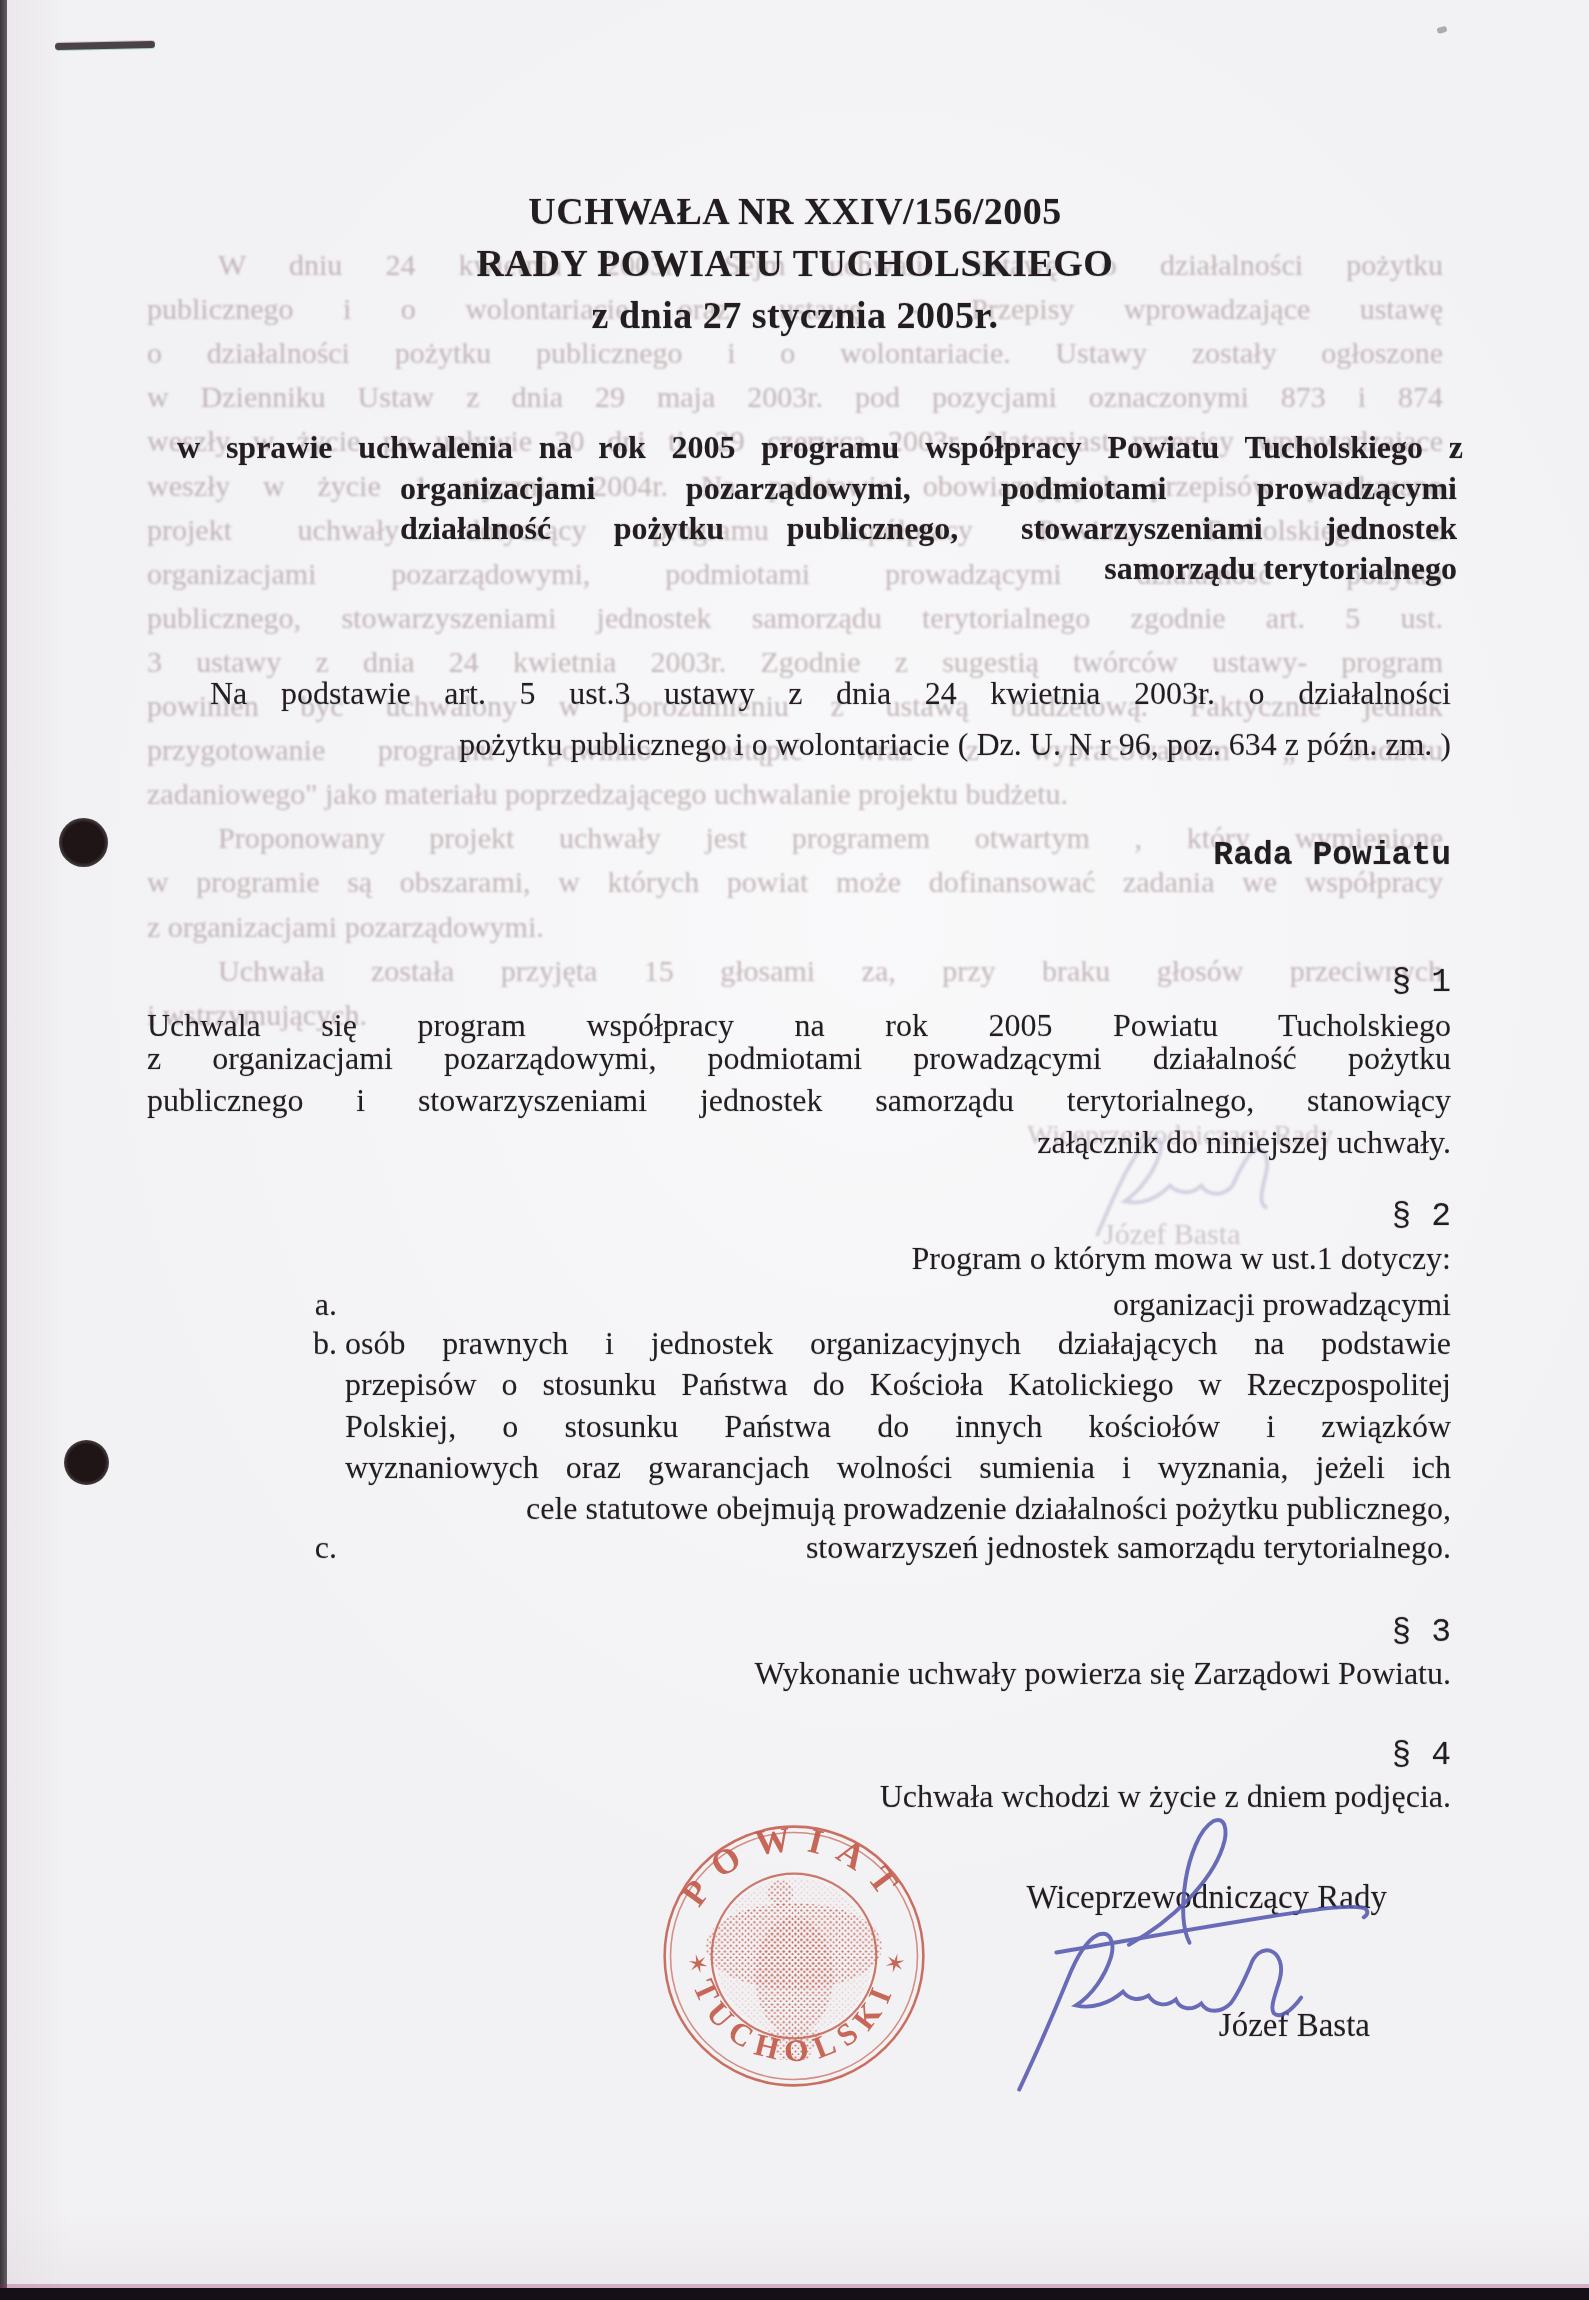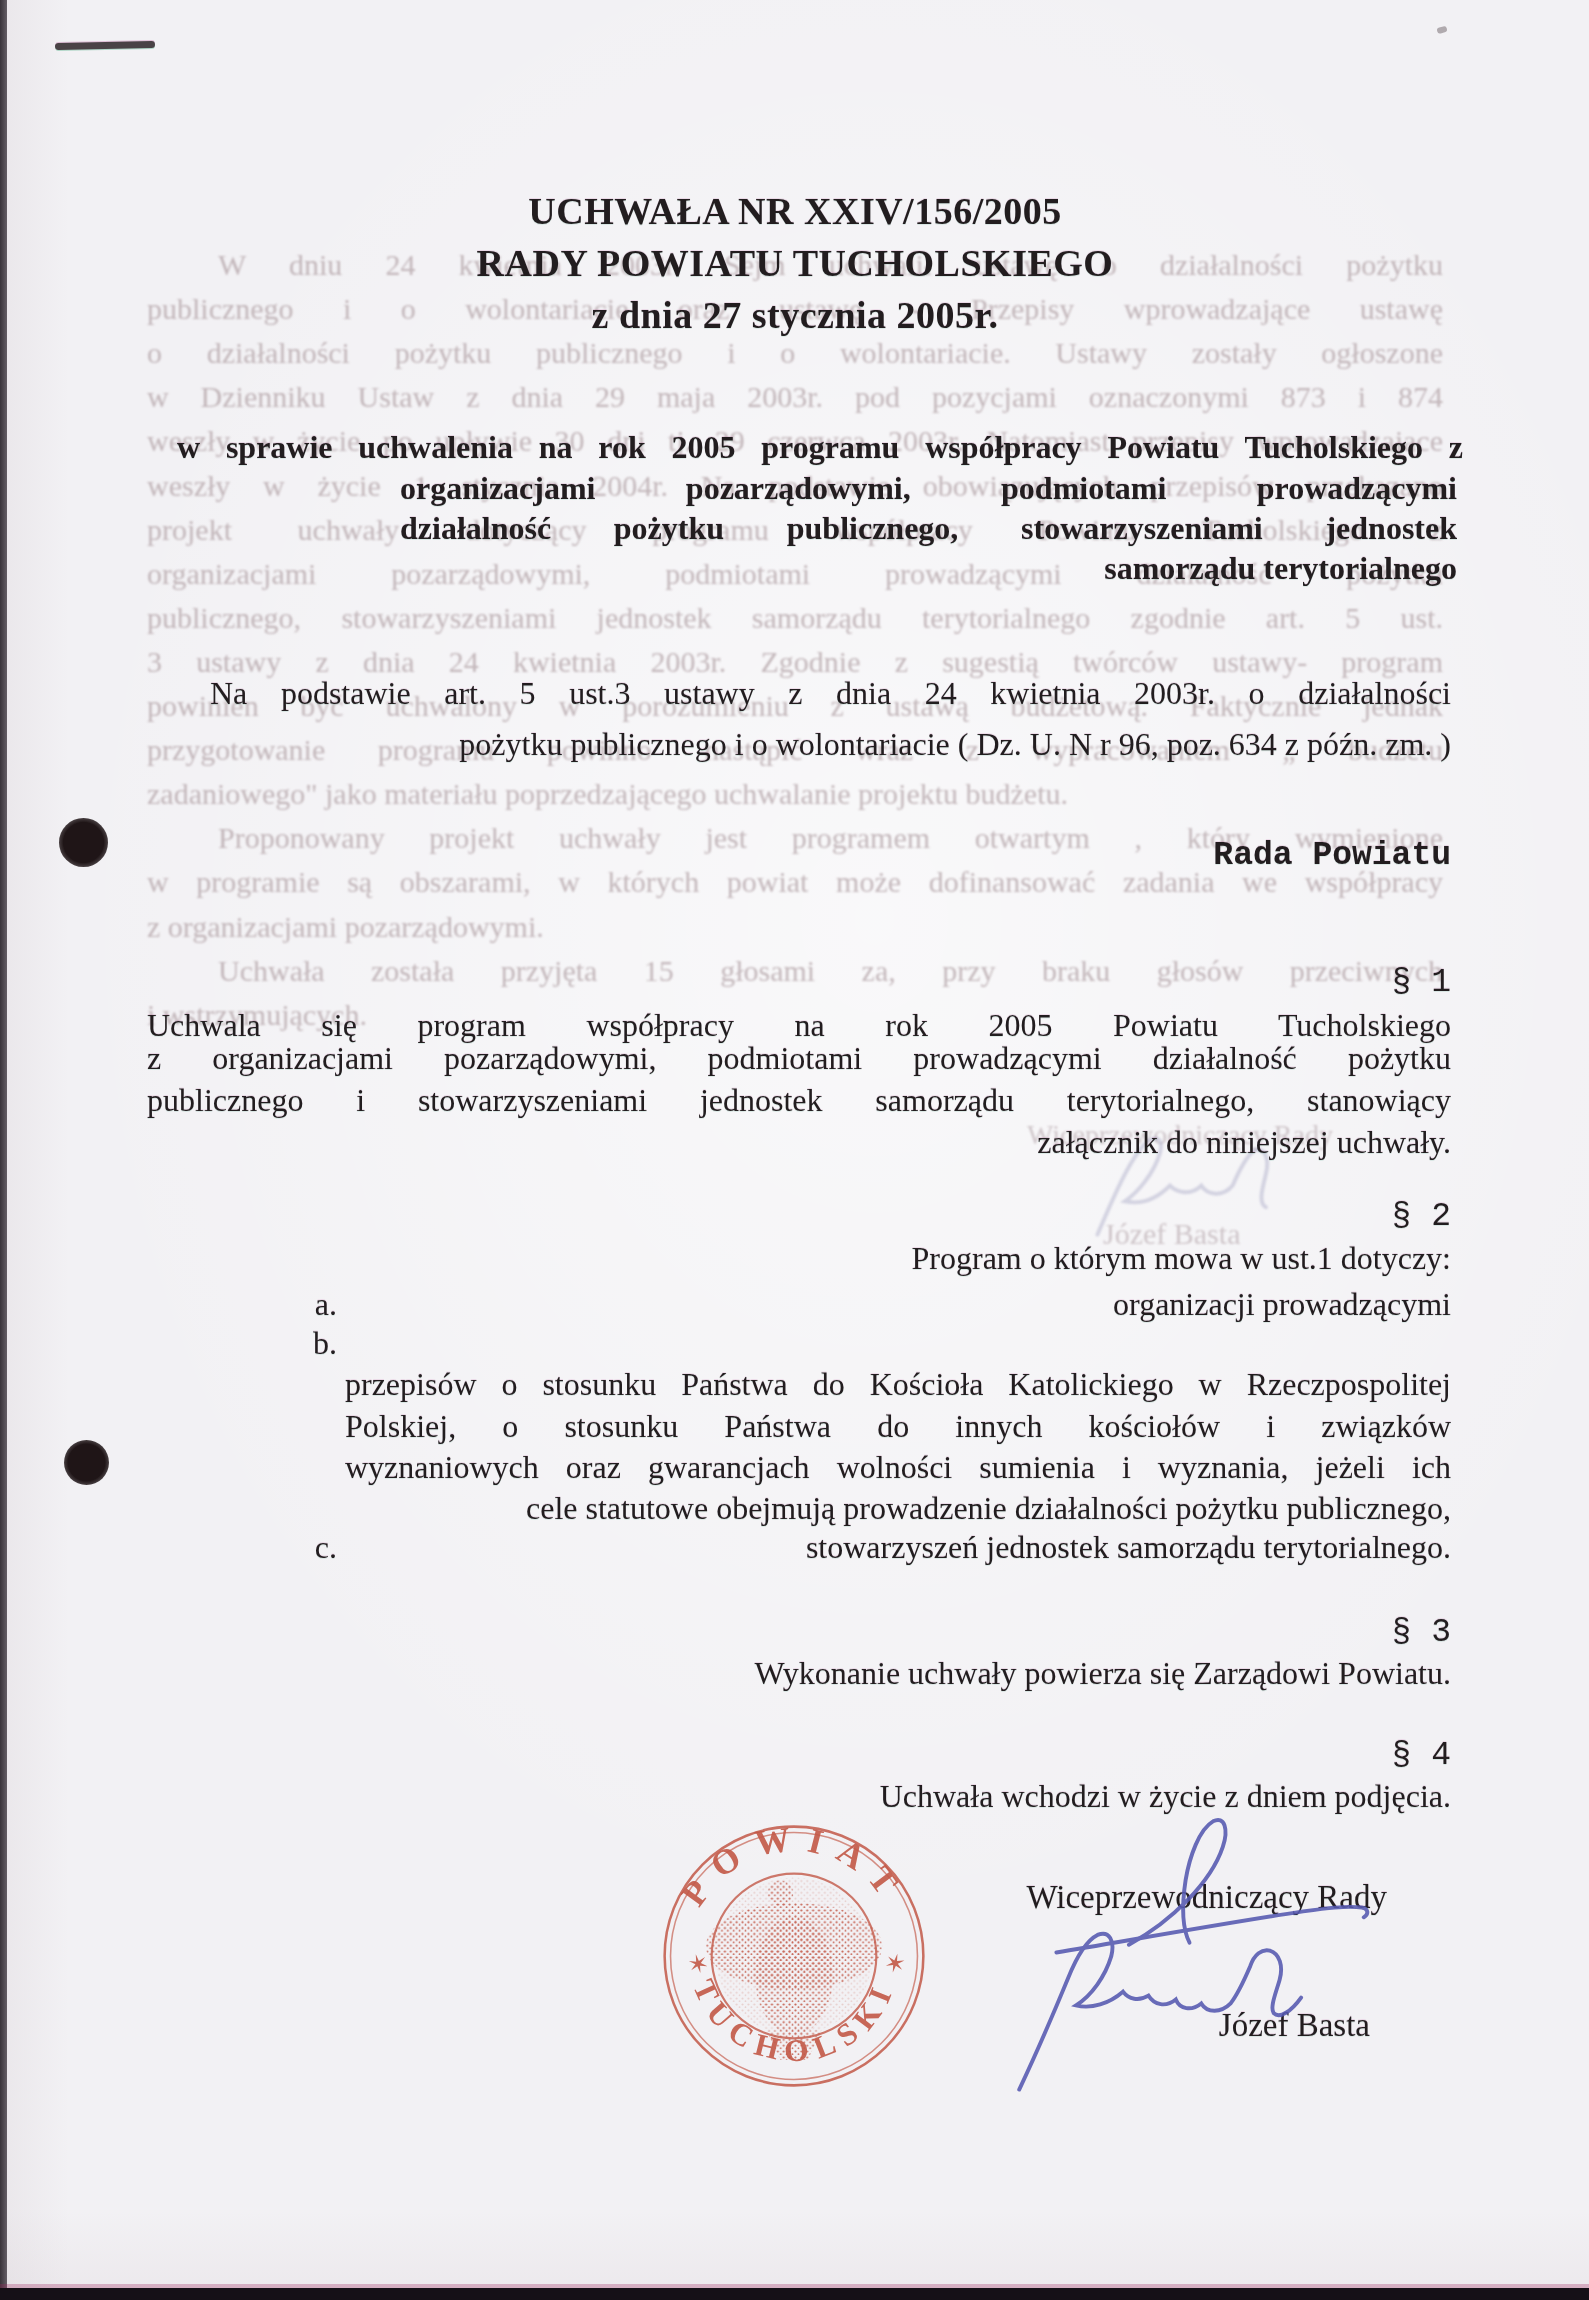--- a/index.html
+++ b/index.html
@@ -90,20 +90,21 @@
   <div class="ln j" style="top:1081px;left:147px;width:1304px">publicznego i stowarzyszeniami jednostek samorządu terytorialnego, stanowiący</div>
   <div class="ln" style="top:1123px;left:147px;width:1304px">załącznik do niniejszej uchwały.</div>
 
   <div class="ln slab" style="top:1197px">§ 2</div>
   <div class="ln" style="top:1239px;left:147px;width:1304px">Program o którym mowa w ust.1 dotyczy:</div>
 
   <div class="ln" style="top:1285px;left:294px;width:43px">a.</div>
   <div class="ln" style="top:1285px;left:345px;width:1106px">organizacji prowadzącymi</div>
 
   <div class="ln" style="top:1324px;left:294px;width:43px">b.</div>
+  <div class="ln j" style="top:1324px;left:345px;width:1106px">osób prawnych i jednostek organizacyjnych działających na podstawie</div>
   <div class="ln j" style="top:1365px;left:345px;width:1106px">przepisów o stosunku Państwa do Kościoła Katolickiego w Rzeczpospolitej</div>
   <div class="ln j" style="top:1407px;left:345px;width:1106px">Polskiej, o stosunku Państwa do innych kościołów i związków</div>
   <div class="ln j" style="top:1448px;left:345px;width:1106px">wyznaniowych oraz gwarancjach wolności sumienia i wyznania, jeżeli ich</div>
   <div class="ln" style="top:1489px;left:345px;width:1106px">cele statutowe obejmują prowadzenie działalności pożytku publicznego,</div>
 
   <div class="ln" style="top:1528px;left:294px;width:43px">c.</div>
   <div class="ln" style="top:1528px;left:345px;width:1106px">stowarzyszeń jednostek samorządu terytorialnego.</div>
 
   <div class="ln slab" style="top:1613px">§ 3</div>
   <div class="ln" style="top:1654px;left:147px;width:1304px">Wykonanie uchwały powierza się Zarządowi Powiatu.</div>

